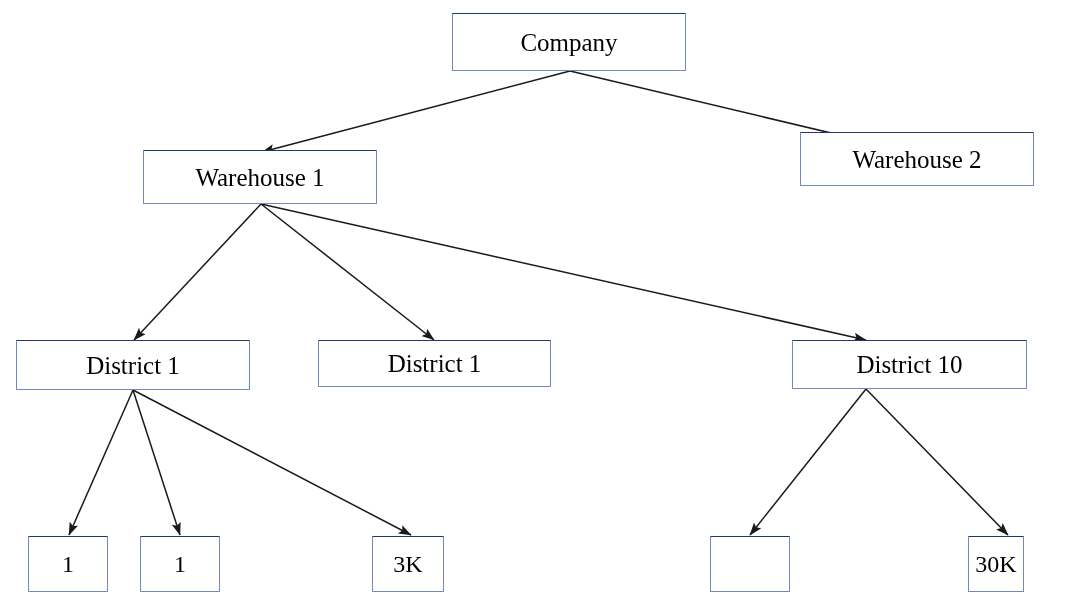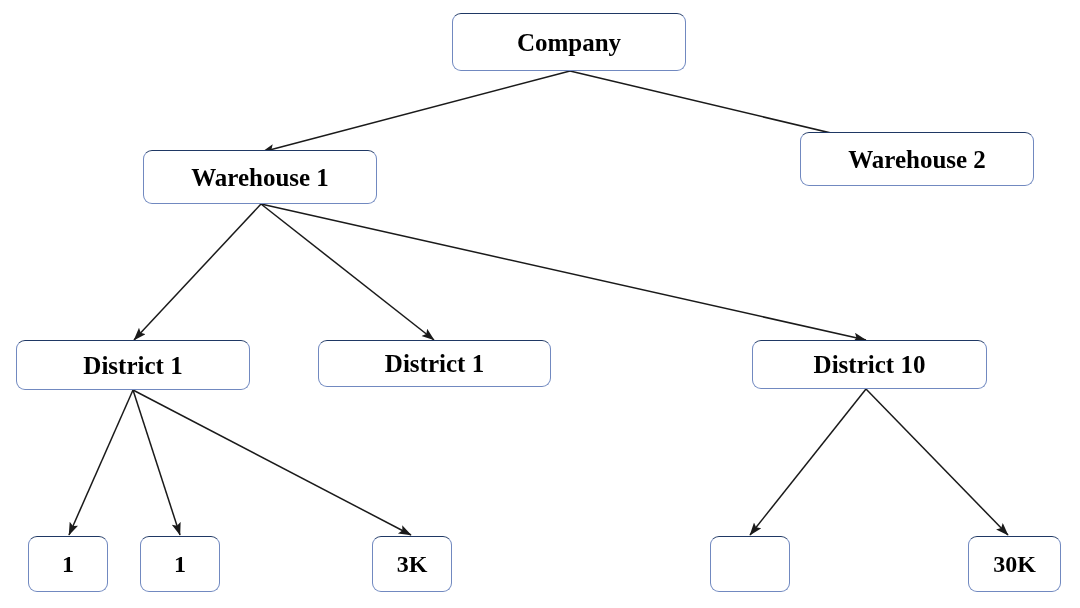--- a/index.html
+++ b/index.html
@@ -25,28 +25,27 @@
     width: 1080px;
     height: 608px;
     pointer-events: none;
   }
   .node {
     position: absolute;
     box-sizing: border-box;
     background: #ffffff;
     border: 1.3px solid #7189c0;
     border-top-color: #1f3864;
-    border-radius: 9px;
+    border-radius: 1px;
     display: flex;
     align-items: center;
     justify-content: center;
     color: #000000;
     line-height: 1;
     z-index: 2;
-    font-weight: bold;
   }
   .node .node-label {
     display: block;
     text-align: center;
     white-space: nowrap;
   }
   .node.size-wide { font-size: 25px; }
   .node.size-small { font-size: 24px; }
 </style>
 </head>
@@ -83,33 +82,33 @@
       </div>
       <div class="node size-wide" style="left: 800px; top: 132px; width: 234px; height: 54px;">
         <span class="node-label">Warehouse 2</span>
       </div>
       <div class="node size-wide" style="left: 16px; top: 340px; width: 234px; height: 50px;">
         <span class="node-label">District 1</span>
       </div>
       <div class="node size-wide" style="left: 318px; top: 340px; width: 233px; height: 47px;">
         <span class="node-label">District 1</span>
       </div>
-      <div class="node size-wide" style="left: 752px; top: 340px; width: 235px; height: 49px;">
+      <div class="node size-wide" style="left: 792px; top: 340px; width: 235px; height: 49px;">
         <span class="node-label">District 10</span>
       </div>
       <div class="node size-small" style="left: 28px; top: 536px; width: 80px; height: 56px;">
         <span class="node-label">1</span>
       </div>
       <div class="node size-small" style="left: 140px; top: 536px; width: 80px; height: 56px;">
         <span class="node-label">1</span>
       </div>
-      <div class="node size-small" style="left: 372px; top: 536px; width: 80px; height: 56px;">
+      <div class="node size-small" style="left: 372px; top: 536px; width: 72px; height: 56px;">
         <span class="node-label">3K</span>
       </div>
       <div class="node size-small" style="left: 710px; top: 536px; width: 80px; height: 56px;">
         <span class="node-label"></span>
       </div>
-      <div class="node size-small" style="left: 968px; top: 536px; width: 93px; height: 56px;">
+      <div class="node size-small" style="left: 968px; top: 536px; width: 56px; height: 56px;">
         <span class="node-label">30K</span>
       </div>
     </div>
 
 </div>
 
 </body></html>

